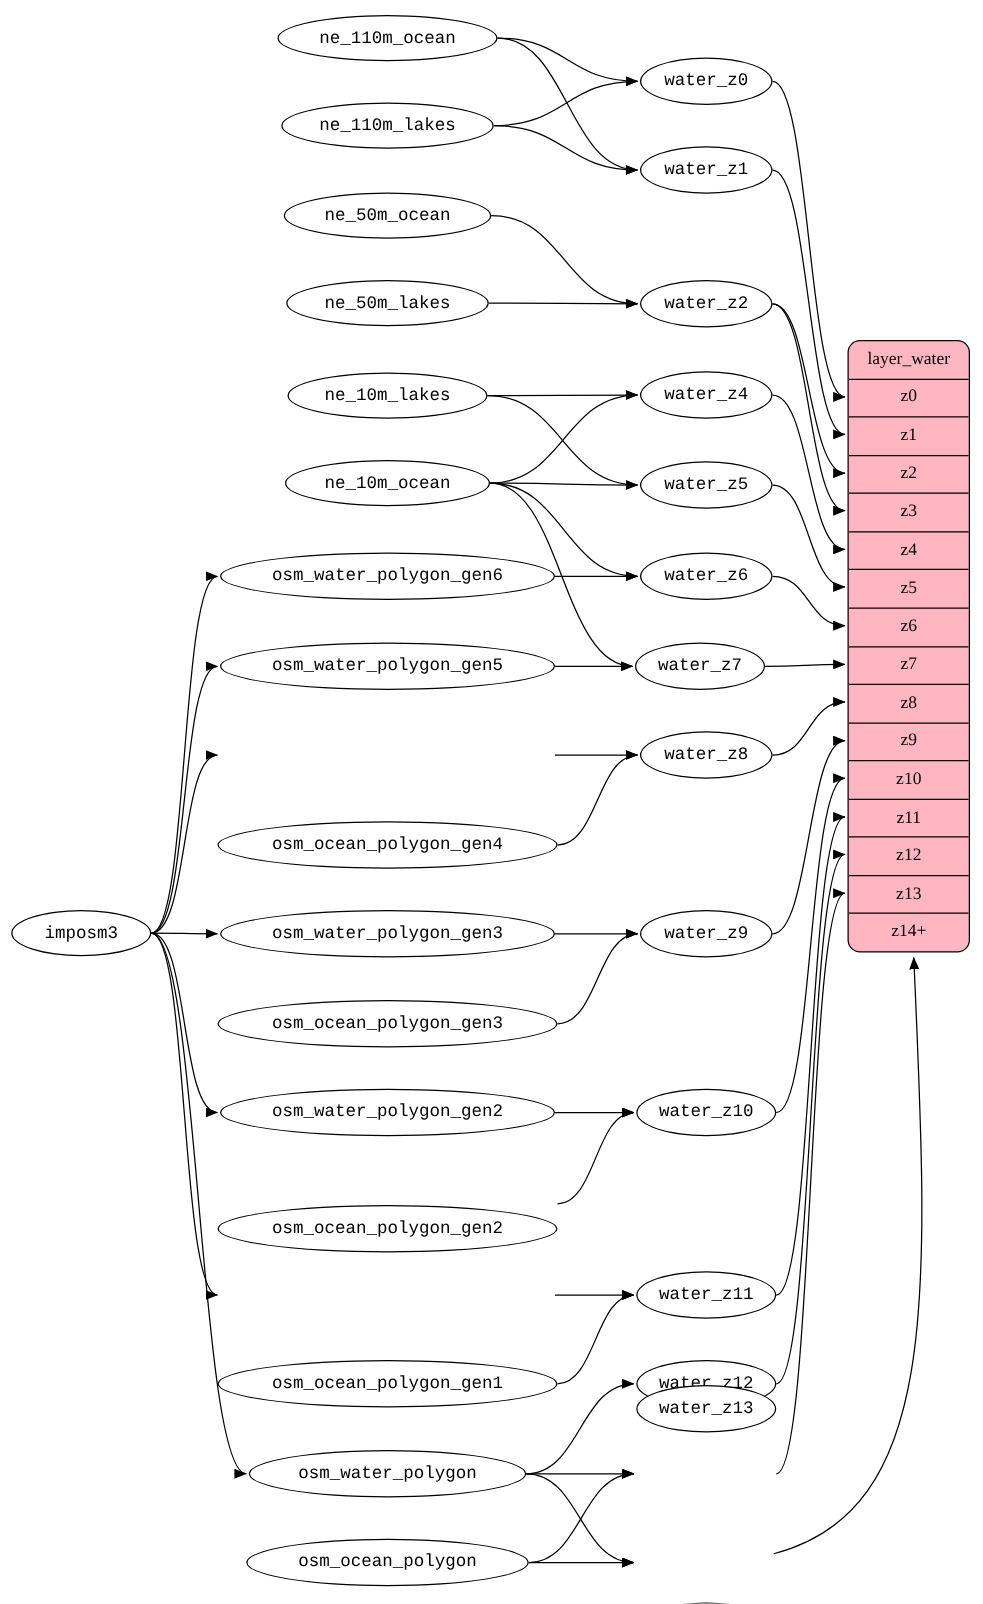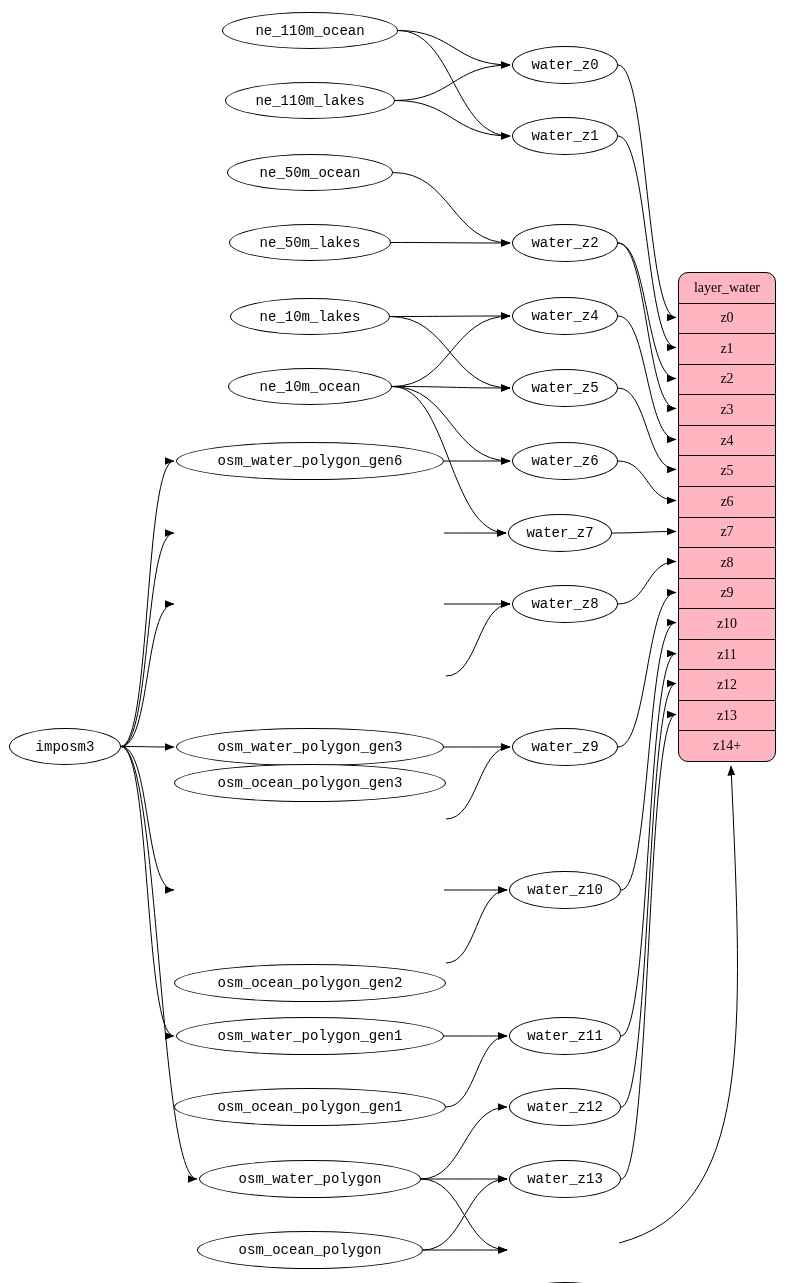--- a/index.html
+++ b/index.html
@@ -124,41 +124,43 @@
   <div class="node" id="n-imposm3" style="left:9px;top:728px;width:112px;height:37px">imposm3</div>
 
   <div class="node" id="n-ne_110m_ocean" style="left:222px;top:12px;width:176px;height:37px">ne_110m_ocean</div>
   <div class="node" id="n-ne_110m_lakes" style="left:225px;top:82px;width:170px;height:37px">ne_110m_lakes</div>
   <div class="node" id="n-ne_50m_ocean" style="left:227px;top:154px;width:166px;height:37px">ne_50m_ocean</div>
   <div class="node" id="n-ne_50m_lakes" style="left:229px;top:224px;width:162px;height:37px">ne_50m_lakes</div>
   <div class="node" id="n-ne_10m_lakes" style="left:230px;top:298px;width:160px;height:37px">ne_10m_lakes</div>
   <div class="node" id="n-ne_10m_ocean" style="left:228px;top:368px;width:164px;height:37px">ne_10m_ocean</div>
 
   <div class="node" id="n-osm_water_polygon_gen6" style="left:176px;top:442px;width:268px;height:38px">osm_water_polygon_gen6</div>
+  <div class="node" id="n-osm_water_polygon_gen5" style="left:176px;top:514px;width:268px;height:38px">osm_water_polygon_gen5</div>
+  <div class="node" id="n-osm_ocean_polygon_gen4" style="left:174px;top:657px;width:272px;height:38px">osm_ocean_polygon_gen4</div>
   <div class="node" id="n-osm_water_polygon_gen3" style="left:176px;top:728px;width:268px;height:38px">osm_water_polygon_gen3</div>
-  <div class="node" id="n-osm_ocean_polygon_gen3" style="left:174px;top:764px;width:272px;height:38px">osm_ocean_polygon_gen3</div>
+  <div class="node" id="n-osm_ocean_polygon_gen3" style="left:174px;top:800px;width:272px;height:38px">osm_ocean_polygon_gen3</div>
+  <div class="node" id="n-osm_water_polygon_gen2" style="left:176px;top:871px;width:268px;height:38px">osm_water_polygon_gen2</div>
   <div class="node" id="n-osm_ocean_polygon_gen2" style="left:174px;top:964px;width:272px;height:38px">osm_ocean_polygon_gen2</div>
-  <div class="node" id="n-osm_water_polygon_gen1" style="left:176px;top:1017px;width:268px;height:38px">osm_water_polygon_gen1</div>
   <div class="node" id="n-osm_ocean_polygon_gen1" style="left:174px;top:1088px;width:272px;height:38px">osm_ocean_polygon_gen1</div>
   <div class="node" id="n-osm_water_polygon" style="left:199px;top:1160px;width:222px;height:38px">osm_water_polygon</div>
   <div class="node" id="n-osm_ocean_polygon" style="left:197px;top:1231px;width:226px;height:38px">osm_ocean_polygon</div>
 
   <div class="node" id="n-water_z0" style="left:512px;top:46px;width:106px;height:38px">water_z0</div>
   <div class="node" id="n-water_z1" style="left:512px;top:117px;width:106px;height:38px">water_z1</div>
   <div class="node" id="n-water_z2" style="left:512px;top:224px;width:106px;height:38px">water_z2</div>
   <div class="node" id="n-water_z4" style="left:512px;top:297px;width:106px;height:38px">water_z4</div>
   <div class="node" id="n-water_z5" style="left:512px;top:369px;width:106px;height:38px">water_z5</div>
   <div class="node" id="n-water_z6" style="left:512px;top:442px;width:106px;height:38px">water_z6</div>
   <div class="node" id="n-water_z7" style="left:508px;top:514px;width:104px;height:38px">water_z7</div>
   <div class="node" id="n-water_z8" style="left:512px;top:585px;width:106px;height:38px">water_z8</div>
   <div class="node" id="n-water_z9" style="left:512px;top:728px;width:106px;height:38px">water_z9</div>
   <div class="node" id="n-water_z10" style="left:509px;top:871px;width:112px;height:38px">water_z10</div>
   <div class="node" id="n-water_z11" style="left:509px;top:1017px;width:112px;height:38px">water_z11</div>
   <div class="node" id="n-water_z12" style="left:509px;top:1088px;width:112px;height:38px">water_z12</div>
-  <div class="node" id="n-water_z13" style="left:509px;top:1160px;width:112px;height:38px">water_z13</div>
+  <div class="node" id="n-water_z13" style="left:509px;top:1108px;width:112px;height:38px">water_z13</div>
   <div class="node" id="n-water_z14" style="left:509px;top:1282px;width:112px;height:38px">water_z14</div>
 
   <div class="record" id="n-layer_water">
     <div class="rec-title">layer_water</div>
     <div class="rec-row">z0</div>
     <div class="rec-row">z1</div>
     <div class="rec-row">z2</div>
     <div class="rec-row">z3</div>
     <div class="rec-row">z4</div>
     <div class="rec-row">z5</div>

